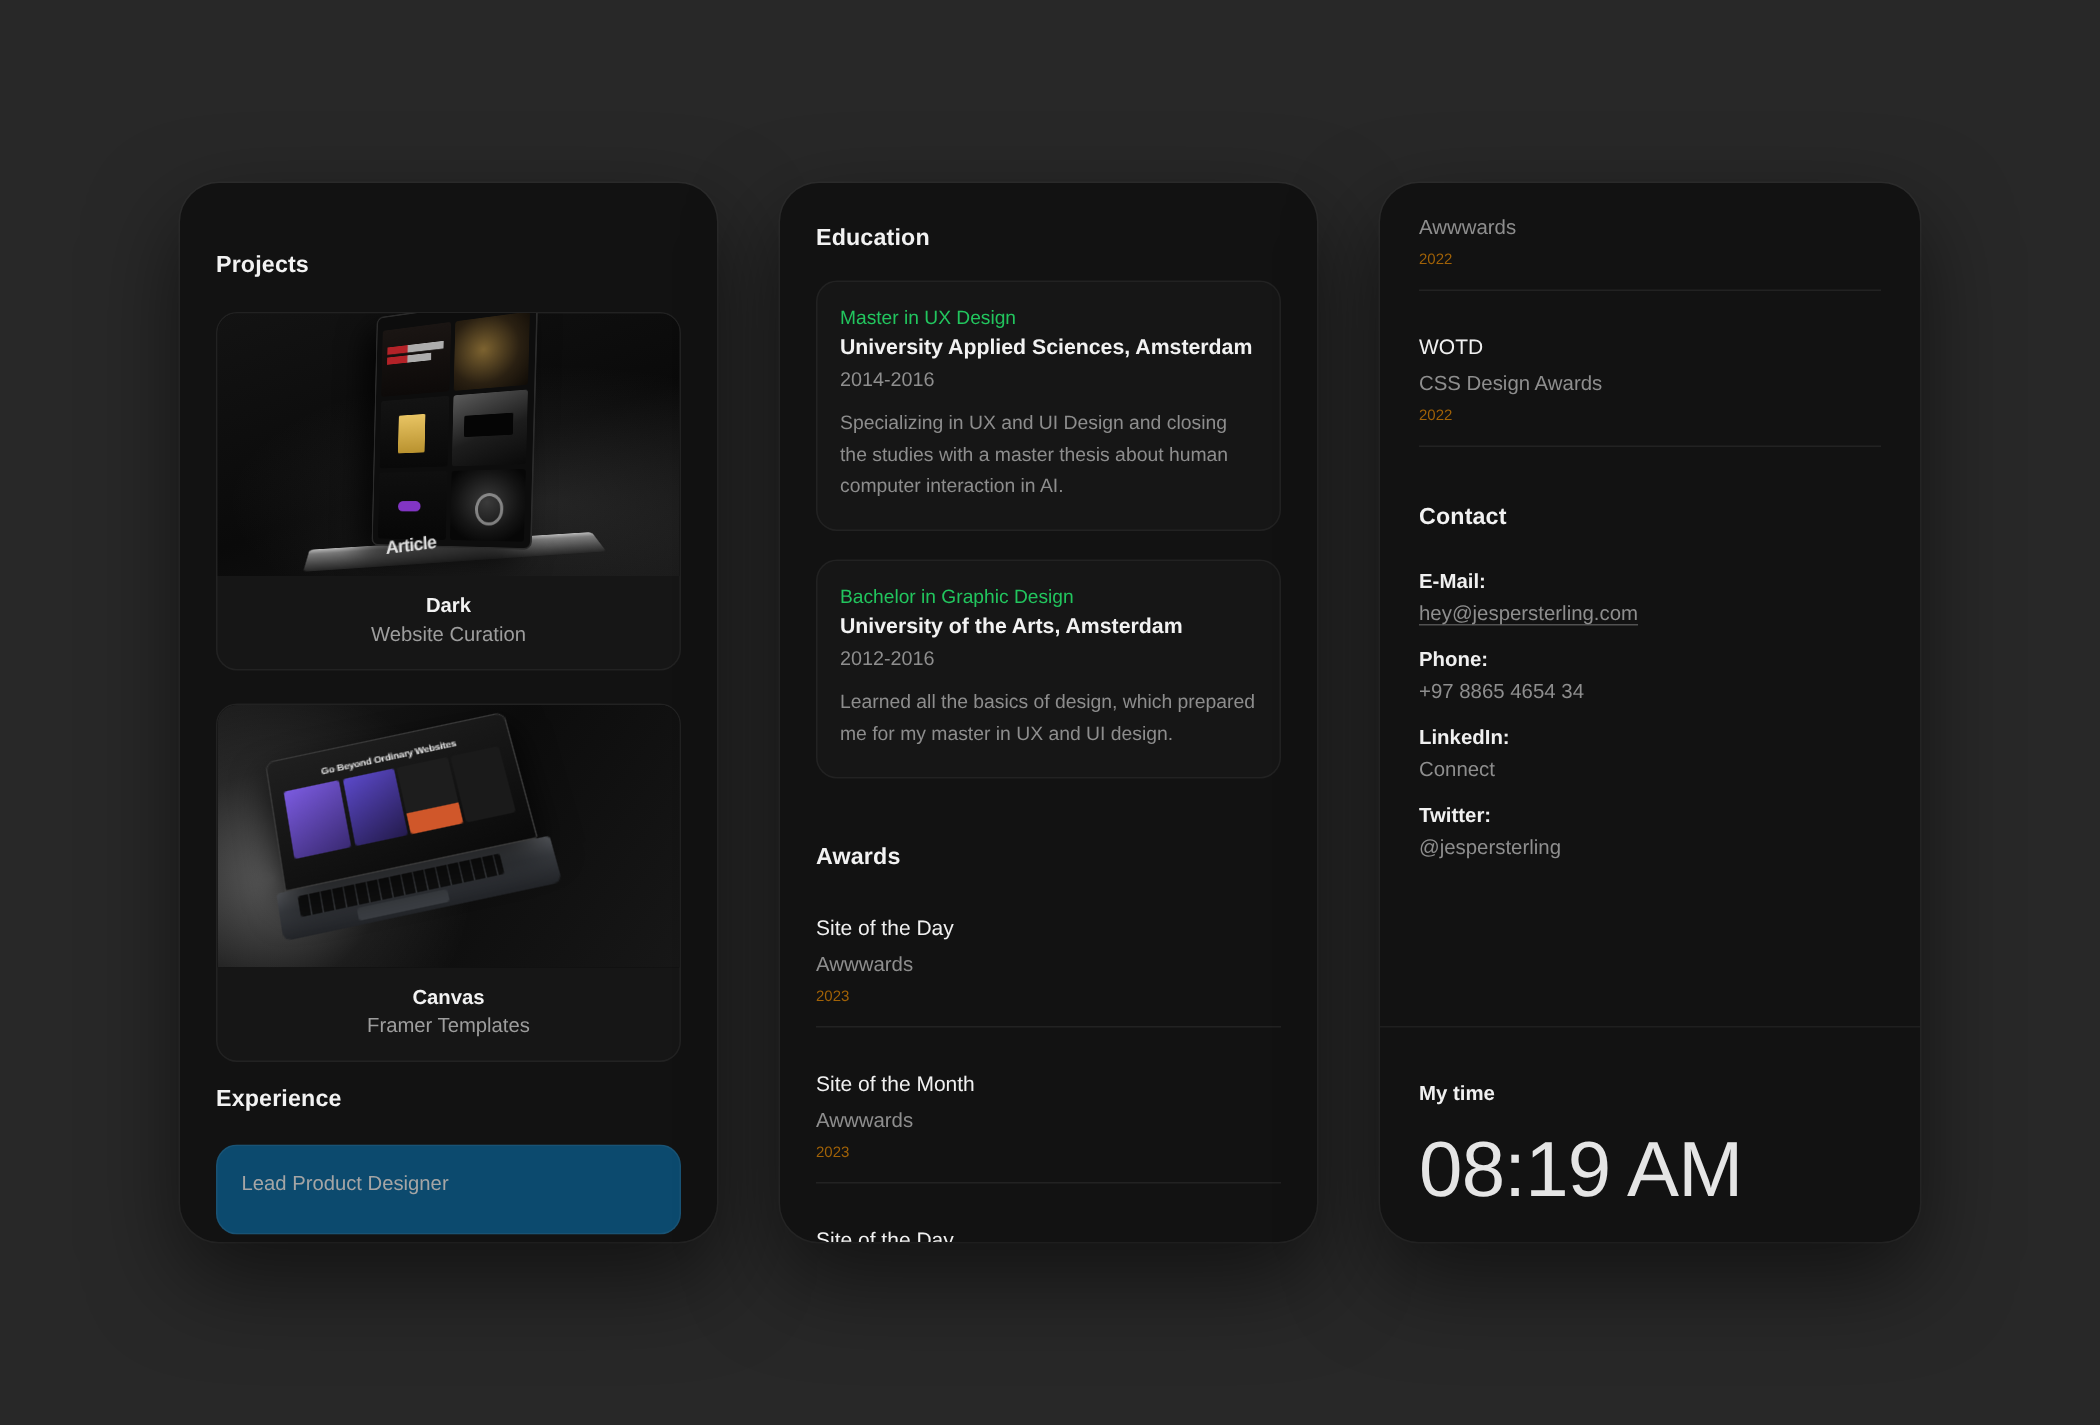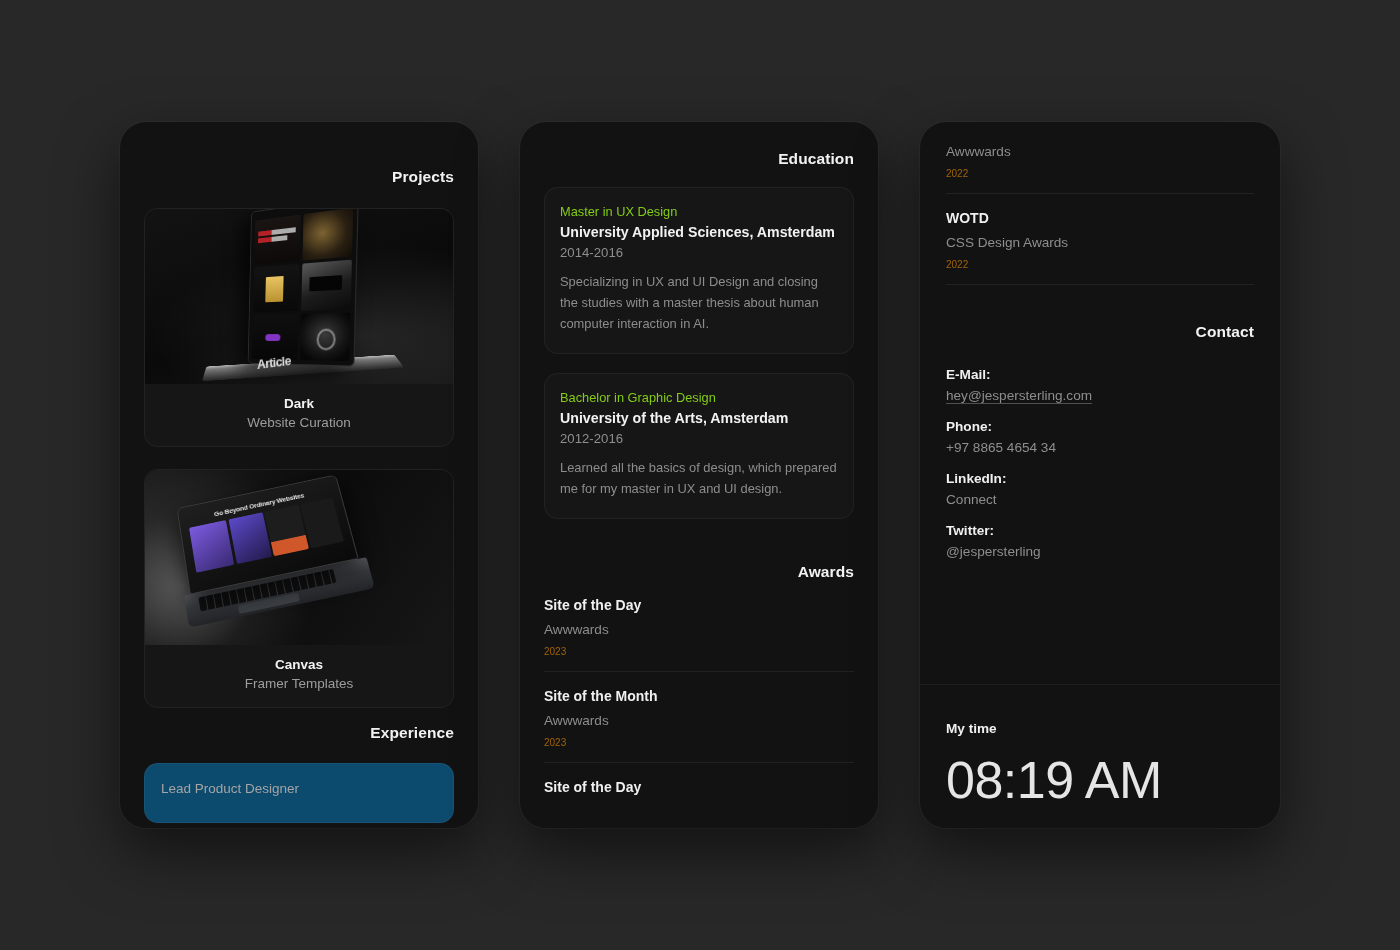--- a/index.html
+++ b/index.html
@@ -48,21 +48,20 @@
   #col-projects  { top: 46px; }
   #col-education { top: 28px; }
   #col-contact   { top: 0px; padding: 0 26px; }
 
   
   .section-title {
     font-size: 15.5px;
     font-weight: 700;
     color: #f2f2f2;
     letter-spacing: 0.1px;
-    text-align: right;
   }
 
   
   .project-card {
     margin-top: 22px;
     border-radius: 14px;
     background: #161616;
     border: 1px solid rgba(255,255,255,0.055);
     overflow: hidden;
   }
@@ -236,33 +235,33 @@
   .exp-role { font-size: 13.5px; color: #a5a5a5; }
 
   
   .edu-card {
     margin-top: 19px;
     border-radius: 14px;
     background: #161616;
     border: 1px solid rgba(255,255,255,0.055);
     padding: 16px 15px 18px 15px;
   }
-  .edu-degree { font-size: 12.8px; color: #84cc16; margin-bottom: 5px; }
+  .edu-degree { font-size: 12.8px; color: #22c55e; margin-bottom: 5px; }
   .edu-school { font-size: 14.2px; font-weight: 700; color: #f2f2f2; margin-bottom: 5px; }
   .edu-years  { font-size: 13.2px; color: #8e8e8e; margin-bottom: 12px; }
   .edu-desc   { font-size: 12.9px; color: #8d8d8d; line-height: 1.62; }
 
   
   .awards-head { margin-top: 44px; }
   .award {
     padding: 16px 0 14px 0;
     border-bottom: 1px solid rgba(255,255,255,0.07);
   }
   .award:last-child { border-bottom: none; }
-  .award-name { font-size: 14px; font-weight: 700; color: #f0f0f0; margin-bottom: 9px; }
+  .award-name { font-size: 14px; font-weight: 400; color: #f0f0f0; margin-bottom: 9px; margin-top: 13px; }
   .award-org  { font-size: 13.6px; color: #8e8e8e; margin-bottom: 9px; }
   .award-year { font-size: 10px; color: #a16207; }
 
   
   .award-cont { padding-top: 0; }
 
   
   .contact-head { margin-top: 38px; margin-bottom: 26px; }
   .contact-row { margin-bottom: 16px; }
   .contact-label {

